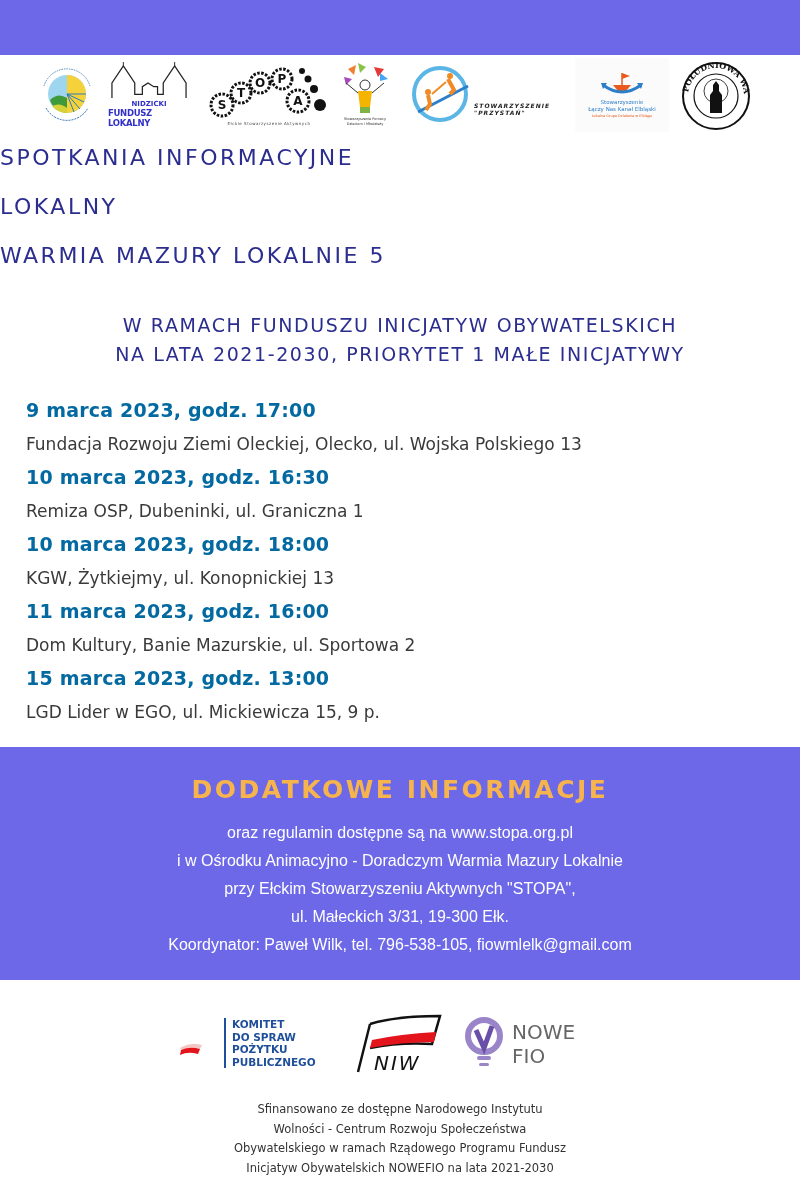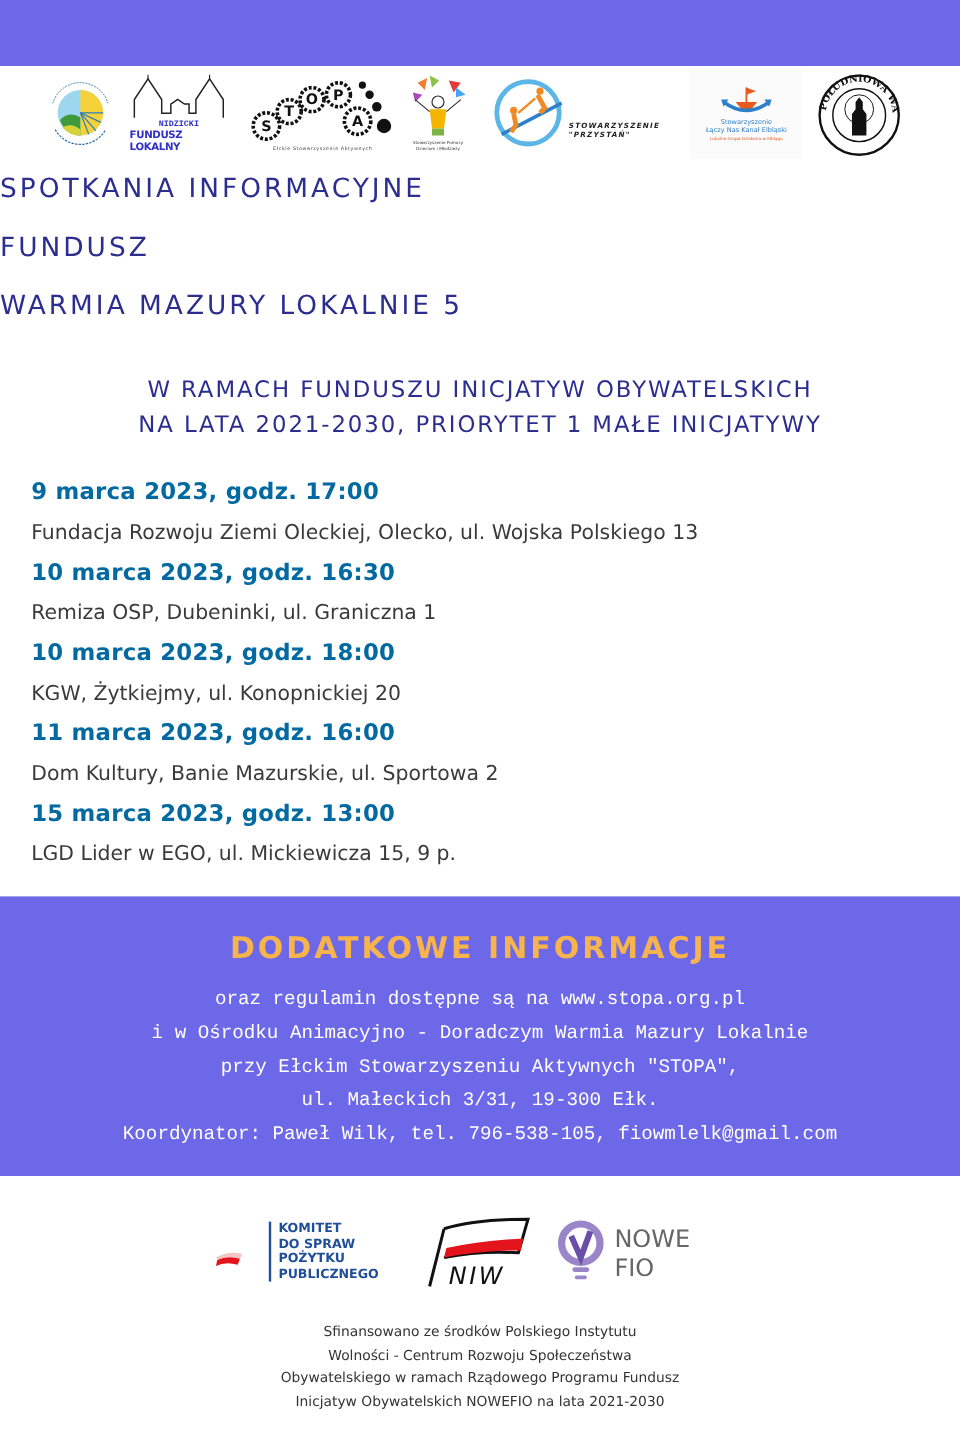--- a/index.html
+++ b/index.html
@@ -15,21 +15,21 @@
   .subtitle { position: absolute; left: 0; width: 800px; text-align: center; color: #2b2d8f;
               font-family: "DejaVu Sans", sans-serif; font-size: 19px; letter-spacing: 1.6px; }
 
   .events { position: absolute; left: 26px; top: 394px; width: 760px; }
   .ev-date { font-family: "DejaVu Sans", sans-serif; font-size: 19px; font-weight: bold; color: #0369a1; height: 33px; line-height: 33px; letter-spacing: 0.2px;}
   .ev-place { font-family: "DejaVu Sans", sans-serif; font-size: 17px; color: #3a3a3a; height: 34px; line-height: 34px; }
 
   .info-band { position: absolute; left: 0; top: 747px; width: 800px; height: 233px; background: #6c68e8; text-align: center; }
   .info-title { position: absolute; left: 0; top: 28px; width: 800px; color: #f7b44d; font-family: "DejaVu Sans", sans-serif;
                 font-size: 25px; font-weight: bold; letter-spacing: 2.5px; }
-  .info-lines { position: absolute; left: 0; top: 72px; width: 800px; color: #ffffff; font-family: Liberation Mono, monospace; font-size: 16px; }
+  .info-lines { position: absolute; left: 0; top: 72px; width: 800px; color: #ffffff; font-family: Liberation Sans, sans-serif; font-size: 16px; }
   .info-lines div { height: 28px; line-height: 28px; }
 
   .sponsors { position: absolute; top: 1010px; left: 0; width: 800px; height: 72px; }
   .footnote { position: absolute; top: 1100px; left: 0; width: 800px; text-align: center; color: #333; font-family: "DejaVu Sans", sans-serif; font-size: 11.5px; }
   .footnote div { height: 19.5px; line-height: 19.5px; }
 </style>
 </head>
 <body>
 
 <div class="top-band"></div>
@@ -52,21 +52,21 @@
       <path d="M8 44 A24 24 0 0 0 50 44" fill="none" stroke="#2a6fb0" stroke-width="1" stroke-dasharray="2 1"></path>
     </svg>
   </div>
 
   <div class="logo" style="left:108px; top:6px; width:82px; height:66px;">
     <svg width="82" height="40" viewBox="0 0 82 40">
       <path d="M2 38 L2 22 L14 4 L26 22 L26 34 L34 34 L34 26 L40 22 L46 26 L50 26 L50 34 L56 34 L56 22 L68 4 L80 22 L80 38" fill="none" stroke="#222" stroke-width="1.3"></path>
       <line x1="14" y1="4" x2="14" y2="0" stroke="#222"></line>
         <line x1="68" y1="4" x2="68" y2="0" stroke="#222"></line>
     </svg>
-    <div style="font-size:7px;font-weight:bold;color:#3130c8;line-height:8px;font-family:Liberation Mono, monospace;">NIDZICKI</div>
+    <div style="font-size:7px;font-weight:bold;color:#3130c8;line-height:8px;">NIDZICKI</div>
     <div style="font-size:8.5px;font-weight:bold;color:#3130c8;line-height:10px;letter-spacing:-0.3px;">FUNDUSZ LOKALNY</div>
   </div>
 
   <div class="logo" style="left:208px; top:4px; width:122px; height:70px;">
     <svg width="122" height="56" viewBox="0 0 122 56">
       <g fill="#fff" stroke="#111" stroke-width="3" stroke-dasharray="2.5 1.5">
         <circle cx="14" cy="40" r="11"></circle>
           <circle cx="33" cy="28" r="10"></circle>
           <circle cx="52" cy="18" r="10"></circle>
           <circle cx="74" cy="14" r="10"></circle>
@@ -140,38 +140,38 @@
       <circle cx="36" cy="35" r="22" fill="none" stroke="#111" stroke-width="1.2"></circle>
       <path d="M30 52 L30 34 L33 30 L33 24 L36 20 L39 24 L39 30 L42 34 L42 52Z" fill="#111"></path>
       <circle cx="36" cy="30" r="12" fill="none" stroke="#111" stroke-width="0.8"></circle>
       <path id="pwtop" d="M8 35 A28 28 0 0 1 64 35" fill="none"></path>
       <text font-family="DejaVu Serif, serif" font-size="8" font-weight="bold" fill="#111"><textPath href="#pwtop" startOffset="4%">POŁUDNIOWA WARMIA</textPath></text>
     </svg>
   </div>
 </div>
 
 <div class="title" style="top:145px;">SPOTKANIA INFORMACYJNE</div>
-<div class="title" style="top:194px;">FUNDUSZ</div>
+<div class="title" style="top:194px;">LOKALNY</div>
 <div class="title" style="top:243px;">WARMIA MAZURY LOKALNIE 5</div>
 
 <div class="subtitle" style="top:314px;">W RAMACH FUNDUSZU INICJATYW OBYWATELSKICH</div>
 <div class="subtitle" style="top:343px;">NA LATA 2021-2030, PRIORYTET 1 MAŁE INICJATYWY</div>
 
 <div class="events">
   <div>
     <div class="ev-date">9 marca 2023, godz. 17:00</div>
     <div class="ev-place">Fundacja Rozwoju Ziemi Oleckiej, Olecko, ul. Wojska Polskiego 13</div>
   </div>
   <div>
     <div class="ev-date">10 marca 2023, godz. 16:30</div>
     <div class="ev-place">Remiza OSP, Dubeninki, ul. Graniczna 1</div>
   </div>
   <div>
     <div class="ev-date">10 marca 2023, godz. 18:00</div>
-    <div class="ev-place">KGW, Żytkiejmy, ul. Konopnickiej 20</div>
+    <div class="ev-place">KGW, Żytkiejmy, ul. Konopnickiej 13</div>
   </div>
   <div>
     <div class="ev-date">11 marca 2023, godz. 16:00</div>
     <div class="ev-place">Dom Kultury, Banie Mazurskie, ul. Sportowa 2</div>
   </div>
   <div>
     <div class="ev-date">15 marca 2023, godz. 13:00</div>
     <div class="ev-place">LGD Lider w EGO, ul. Mickiewicza 15, 9 p.</div>
   </div>
 </div>
@@ -217,17 +217,17 @@
       <rect x="15" y="47" width="10" height="3" rx="1.5" fill="#9b85c9"></rect>
     </svg>
     <div style="position:absolute; left:48px; top:4px; font-family:'DejaVu Sans',sans-serif; font-size:20px; line-height:24px; color:#666;">
       <div>NOWE</div>
       <div>FIO</div>
     </div>
   </div>
 </div>
 
 <div class="footnote">
-  <div>Sfinansowano ze środków Polskiego Instytutu</div>
+  <div>Sfinansowano ze dostępne Narodowego Instytutu</div>
   <div>Wolności - Centrum Rozwoju Społeczeństwa</div>
   <div>Obywatelskiego w ramach Rządowego Programu Fundusz</div>
   <div>Inicjatyw Obywatelskich NOWEFIO na lata 2021-2030</div>
 </div>
 
 </body></html>

